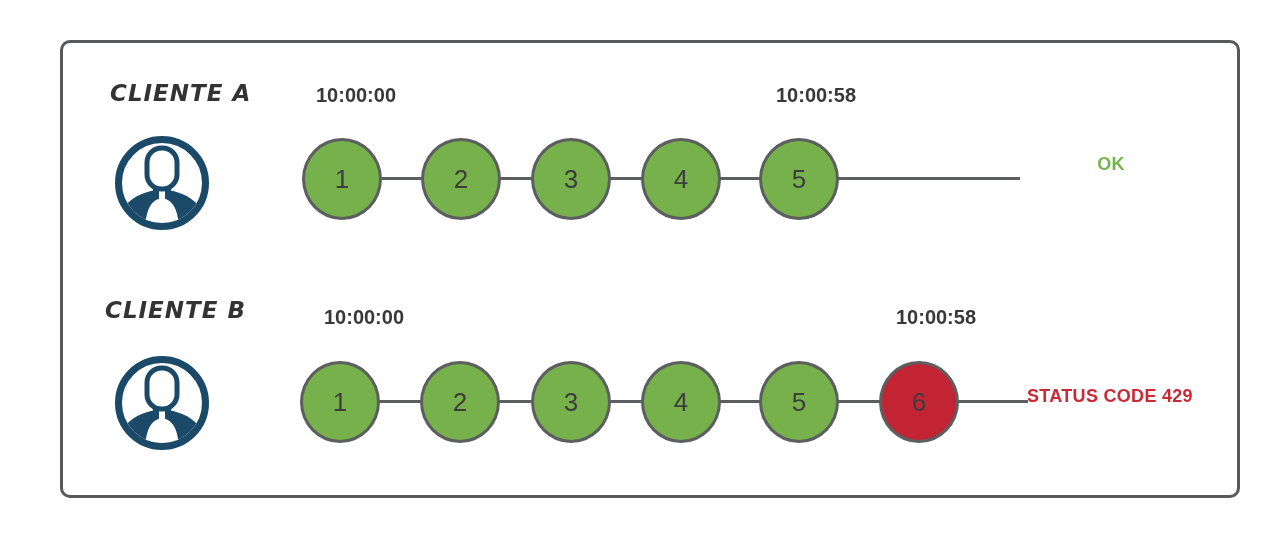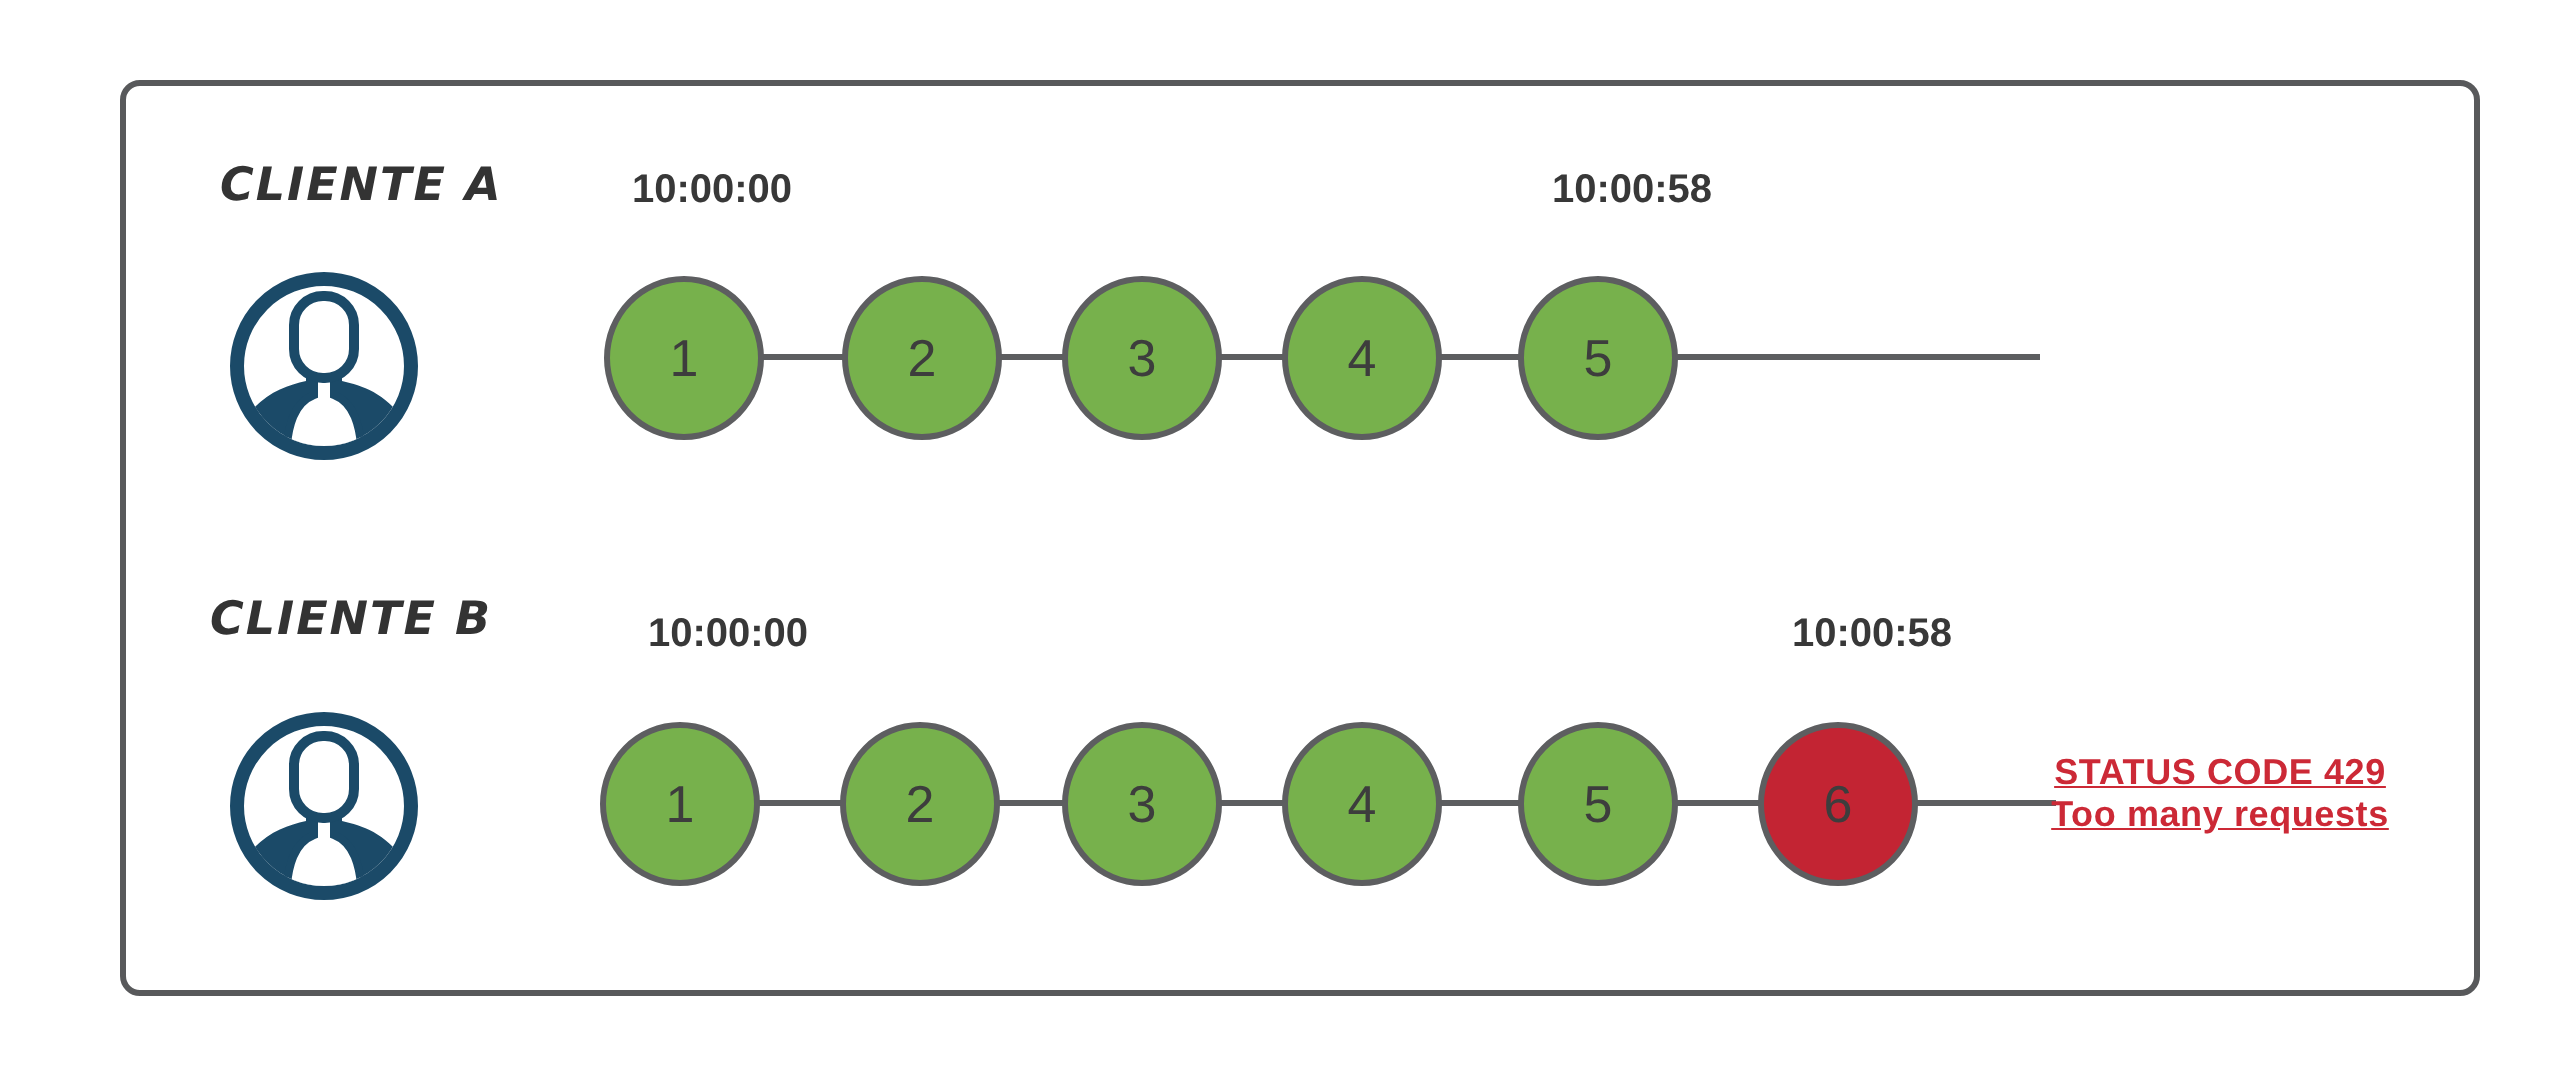--- a/index.html
+++ b/index.html
@@ -117,20 +117,21 @@
     <span>3</span>
   </div>
   <div class="circle success" style="left:641px; top:138px;">
     <span>4</span>
   </div>
   <div class="circle success" style="left:759px; top:138px;">
     <span>5</span>
   </div>
 
   <div class="status ok" style="left:1111px; top:154px;">
+    <div>OK</div>
   </div>
 
   <div class="client-label" style="left:105px; top:297px;">CLIENTE B</div>
 
   <svg class="user-icon" style="left:112px; top:353px;" viewBox="0 0 100 100">
     <circle cx="50" cy="50" r="43.5" fill="#ffffff" stroke="var(--navy)" stroke-width="7"></circle>
     <clipPath id="clipB">
         <circle cx="50" cy="50" r="40"></circle>
       </clipPath>
     <g clip-path="url(#clipB)">
@@ -157,18 +158,17 @@
   <div class="circle success" style="left:641px; top:361px;">
     <span>4</span>
   </div>
   <div class="circle success" style="left:759px; top:361px;">
     <span>5</span>
   </div>
   <div class="circle error" style="left:879px; top:361px;">
     <span>6</span>
   </div>
 
-  <div class="status err" style="left:1110px; top:376px;text-decoration:underline;">
+  <div class="status err" style="left:1110px; top:386px;">
     <div>STATUS CODE 429</div>
-    <div>Too many requests</div>
   </div>
 
 </div>
 
 </body></html>

